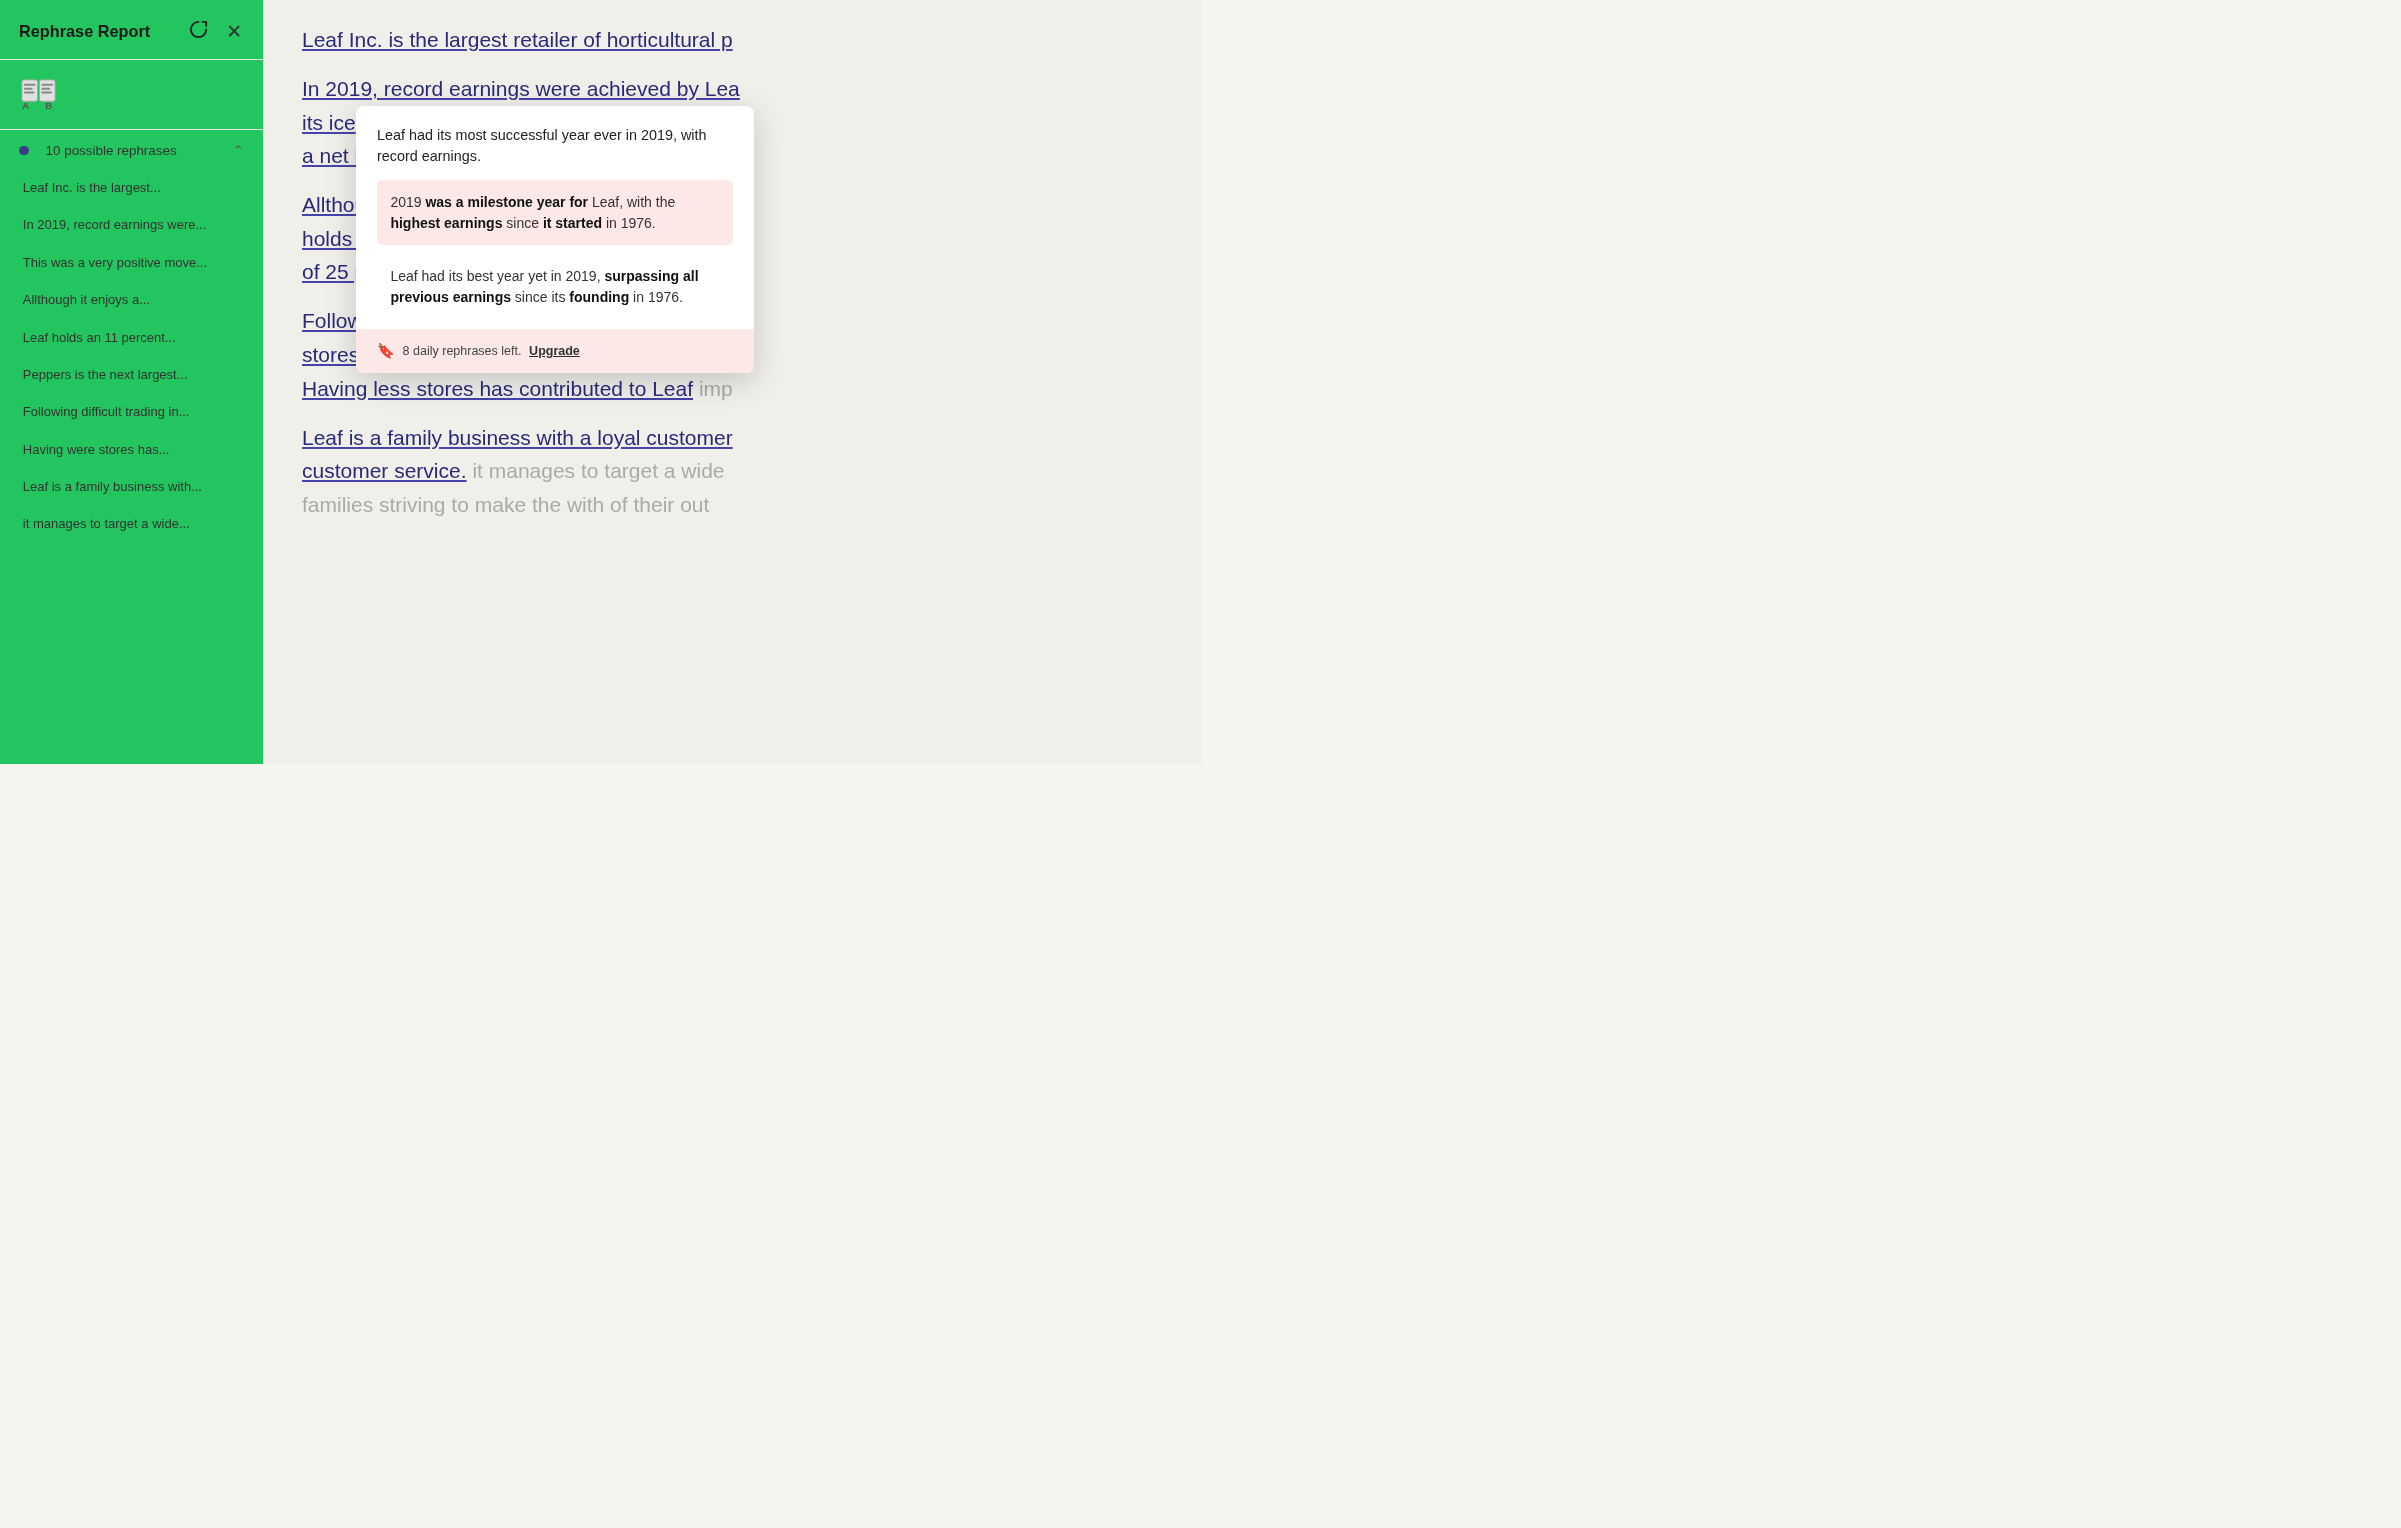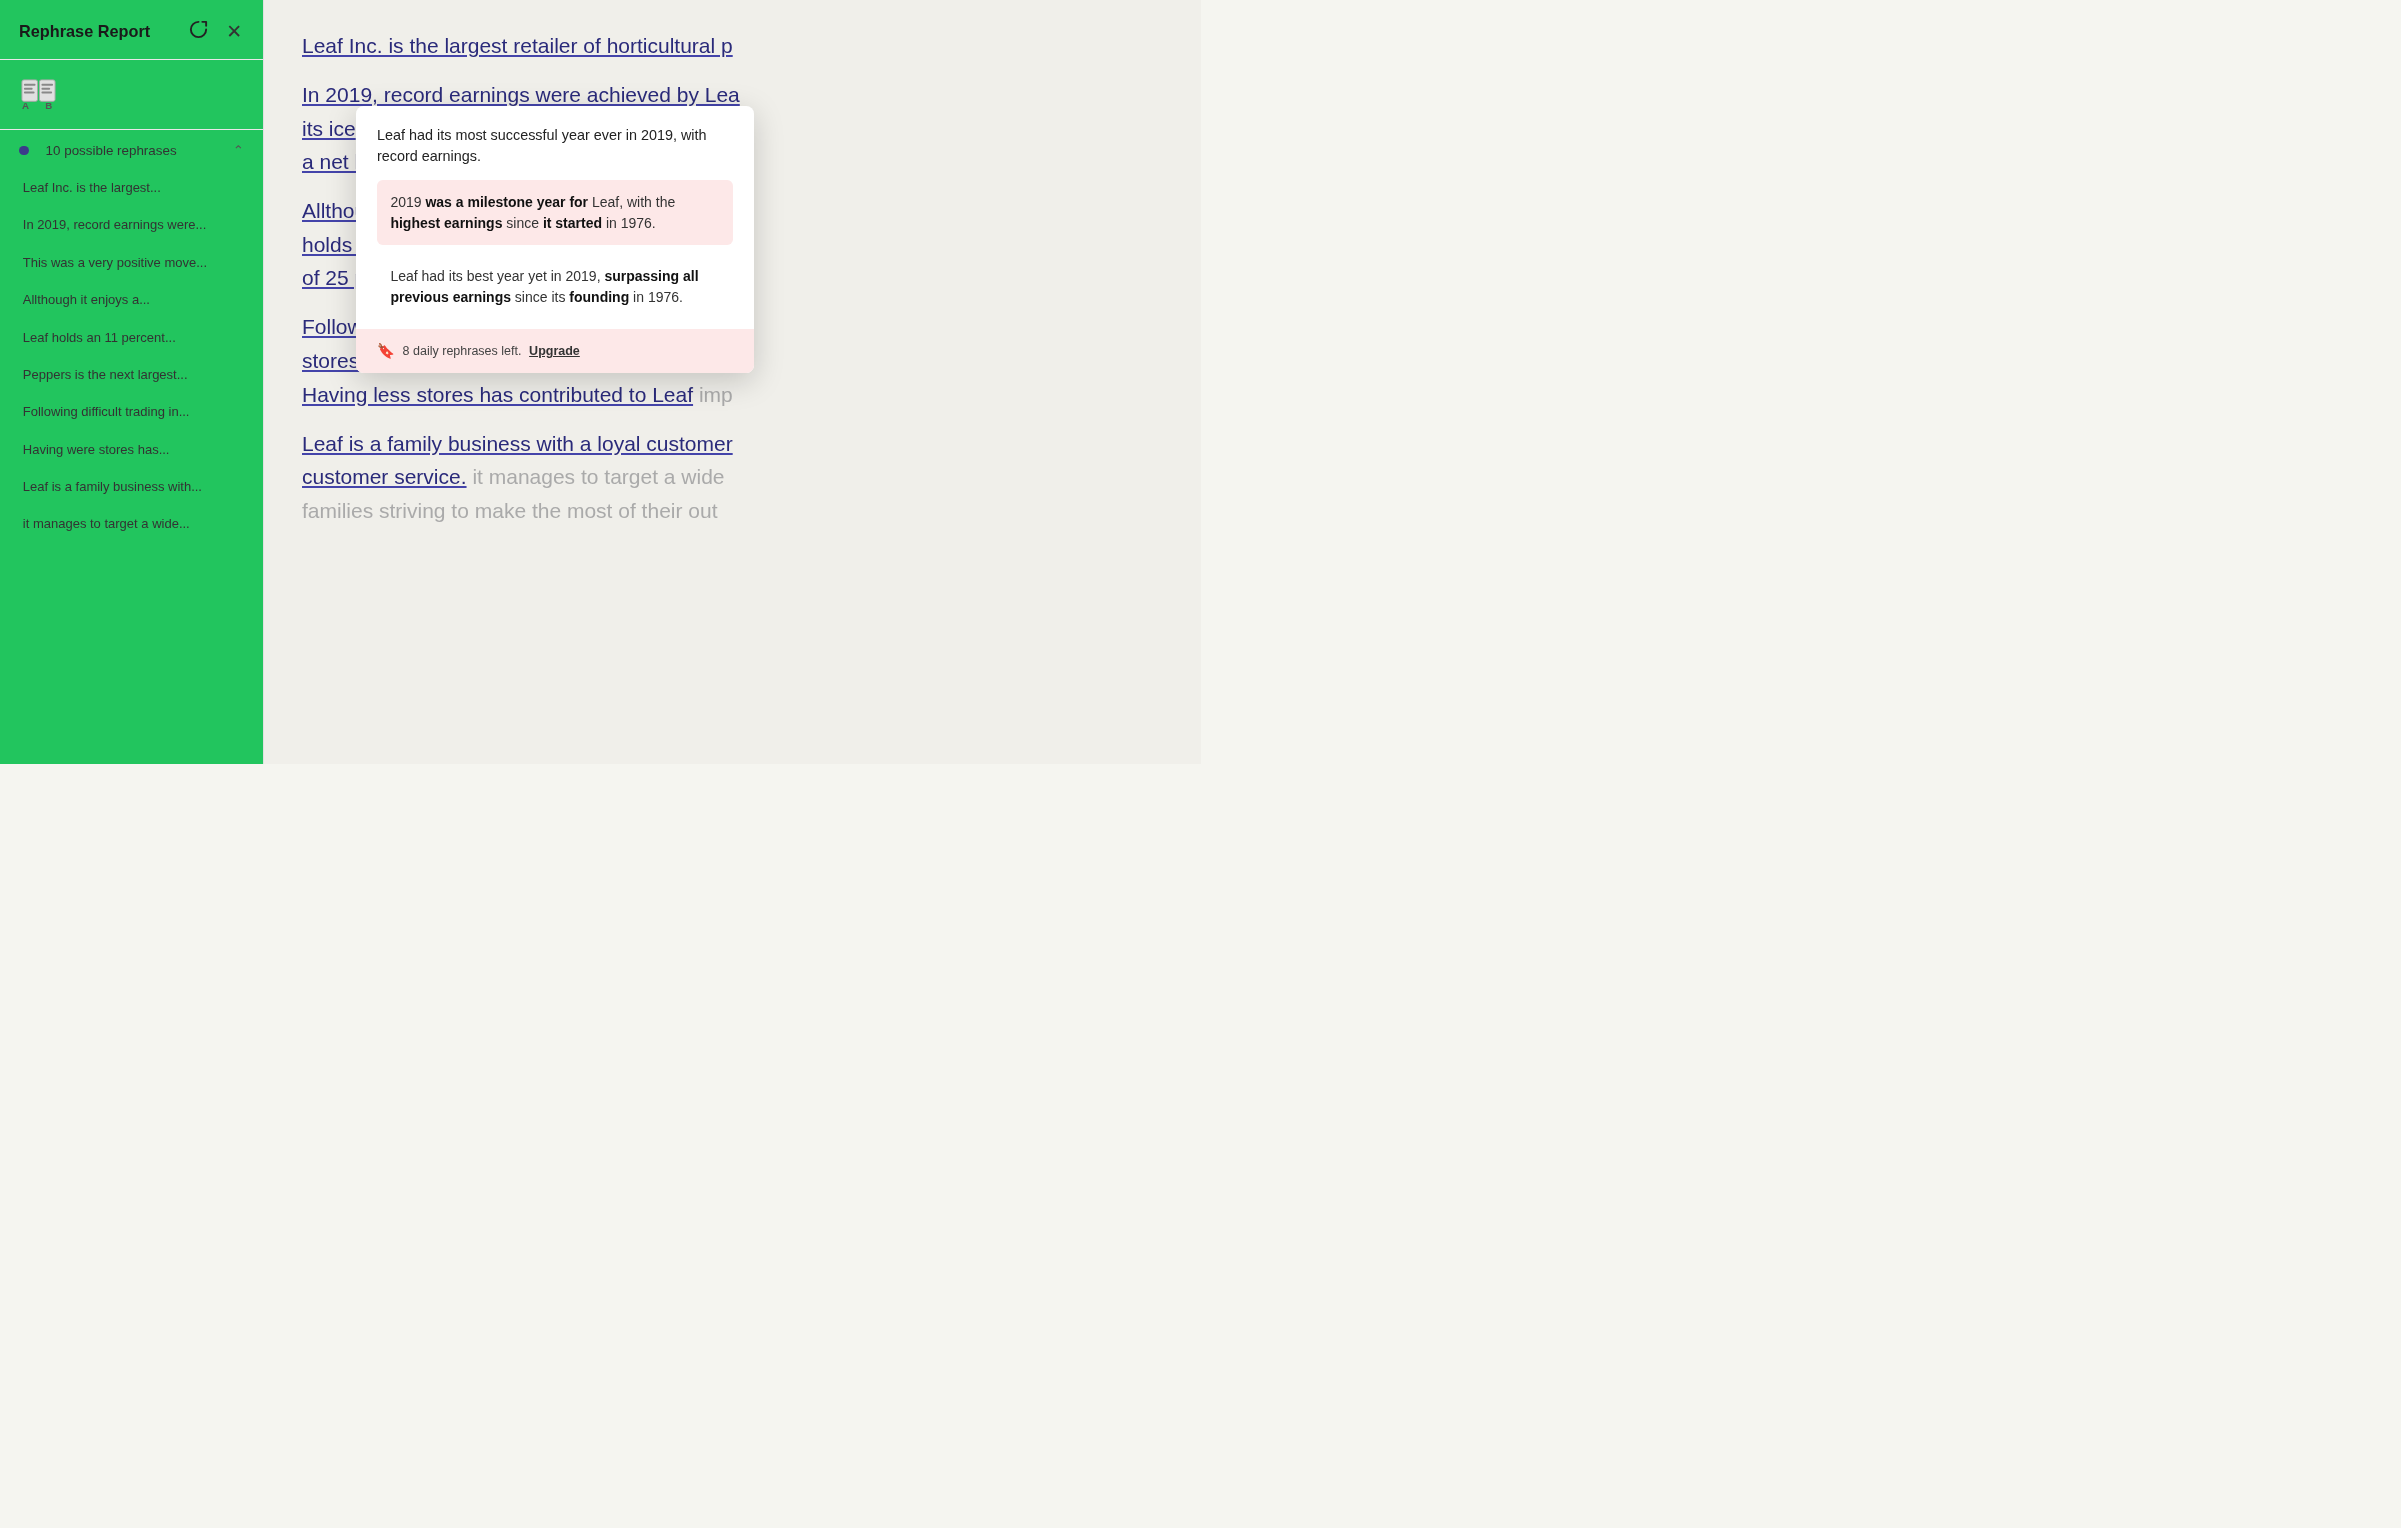--- a/index.html
+++ b/index.html
@@ -136,21 +136,21 @@
       border-radius: 3.8px;
       line-height: 1.4;
     }
 
     
     .right-panel {
       flex: 1;
       background: #f0efea;
       position: relative;
       overflow: hidden;
-      padding: 29px 38px;
+      padding: 23px 38px;
     }
 
     .document-text {
       font-size: 21px;
       line-height: 1.6;
       color: #999;
       position: relative;
     }
 
     .document-text .sentence {
@@ -334,21 +334,21 @@
 
     <div class="sentence">
       <span class="underlined">Following difficult trading in 2017 and 2018,</span><span class="sentence-gray"> </span><span class="sentence-gray">Lea</span><br>
       <span class="underlined">stores and reduced it's product line range</span><span class="sentence-gray"> </span><span class="sentence-gray">by 2</span><br>
       <span class="underlined">Having less stores has contributed to Leaf</span><span class="sentence-gray"> </span><span class="sentence-gray">imp</span>
     </div>
 
     <div class="sentence">
       <span class="underlined">Leaf is a family business with a loyal customer</span><br>
       <span class="underlined">customer service.</span><span class="text-dark"> </span><span class="sentence-gray">it manages to target a wide</span><br>
-      <span class="sentence-gray">families striving to make the most of their out</span>
+      <span class="sentence-gray">families striving to make the with of their out</span>
     </div>
   </div>
 
   <div class="popup">
     <div class="popup-content">
       <div class="popup-original">Leaf had its most successful year ever in 2019, with record earnings.</div>
 
       <div class="popup-suggestion highlighted">
         <span>2019 <b>was a milestone year for</b> Leaf, with the <b>highest earnings</b> since <b>it started</b> in 1976.</span>
       </div>

